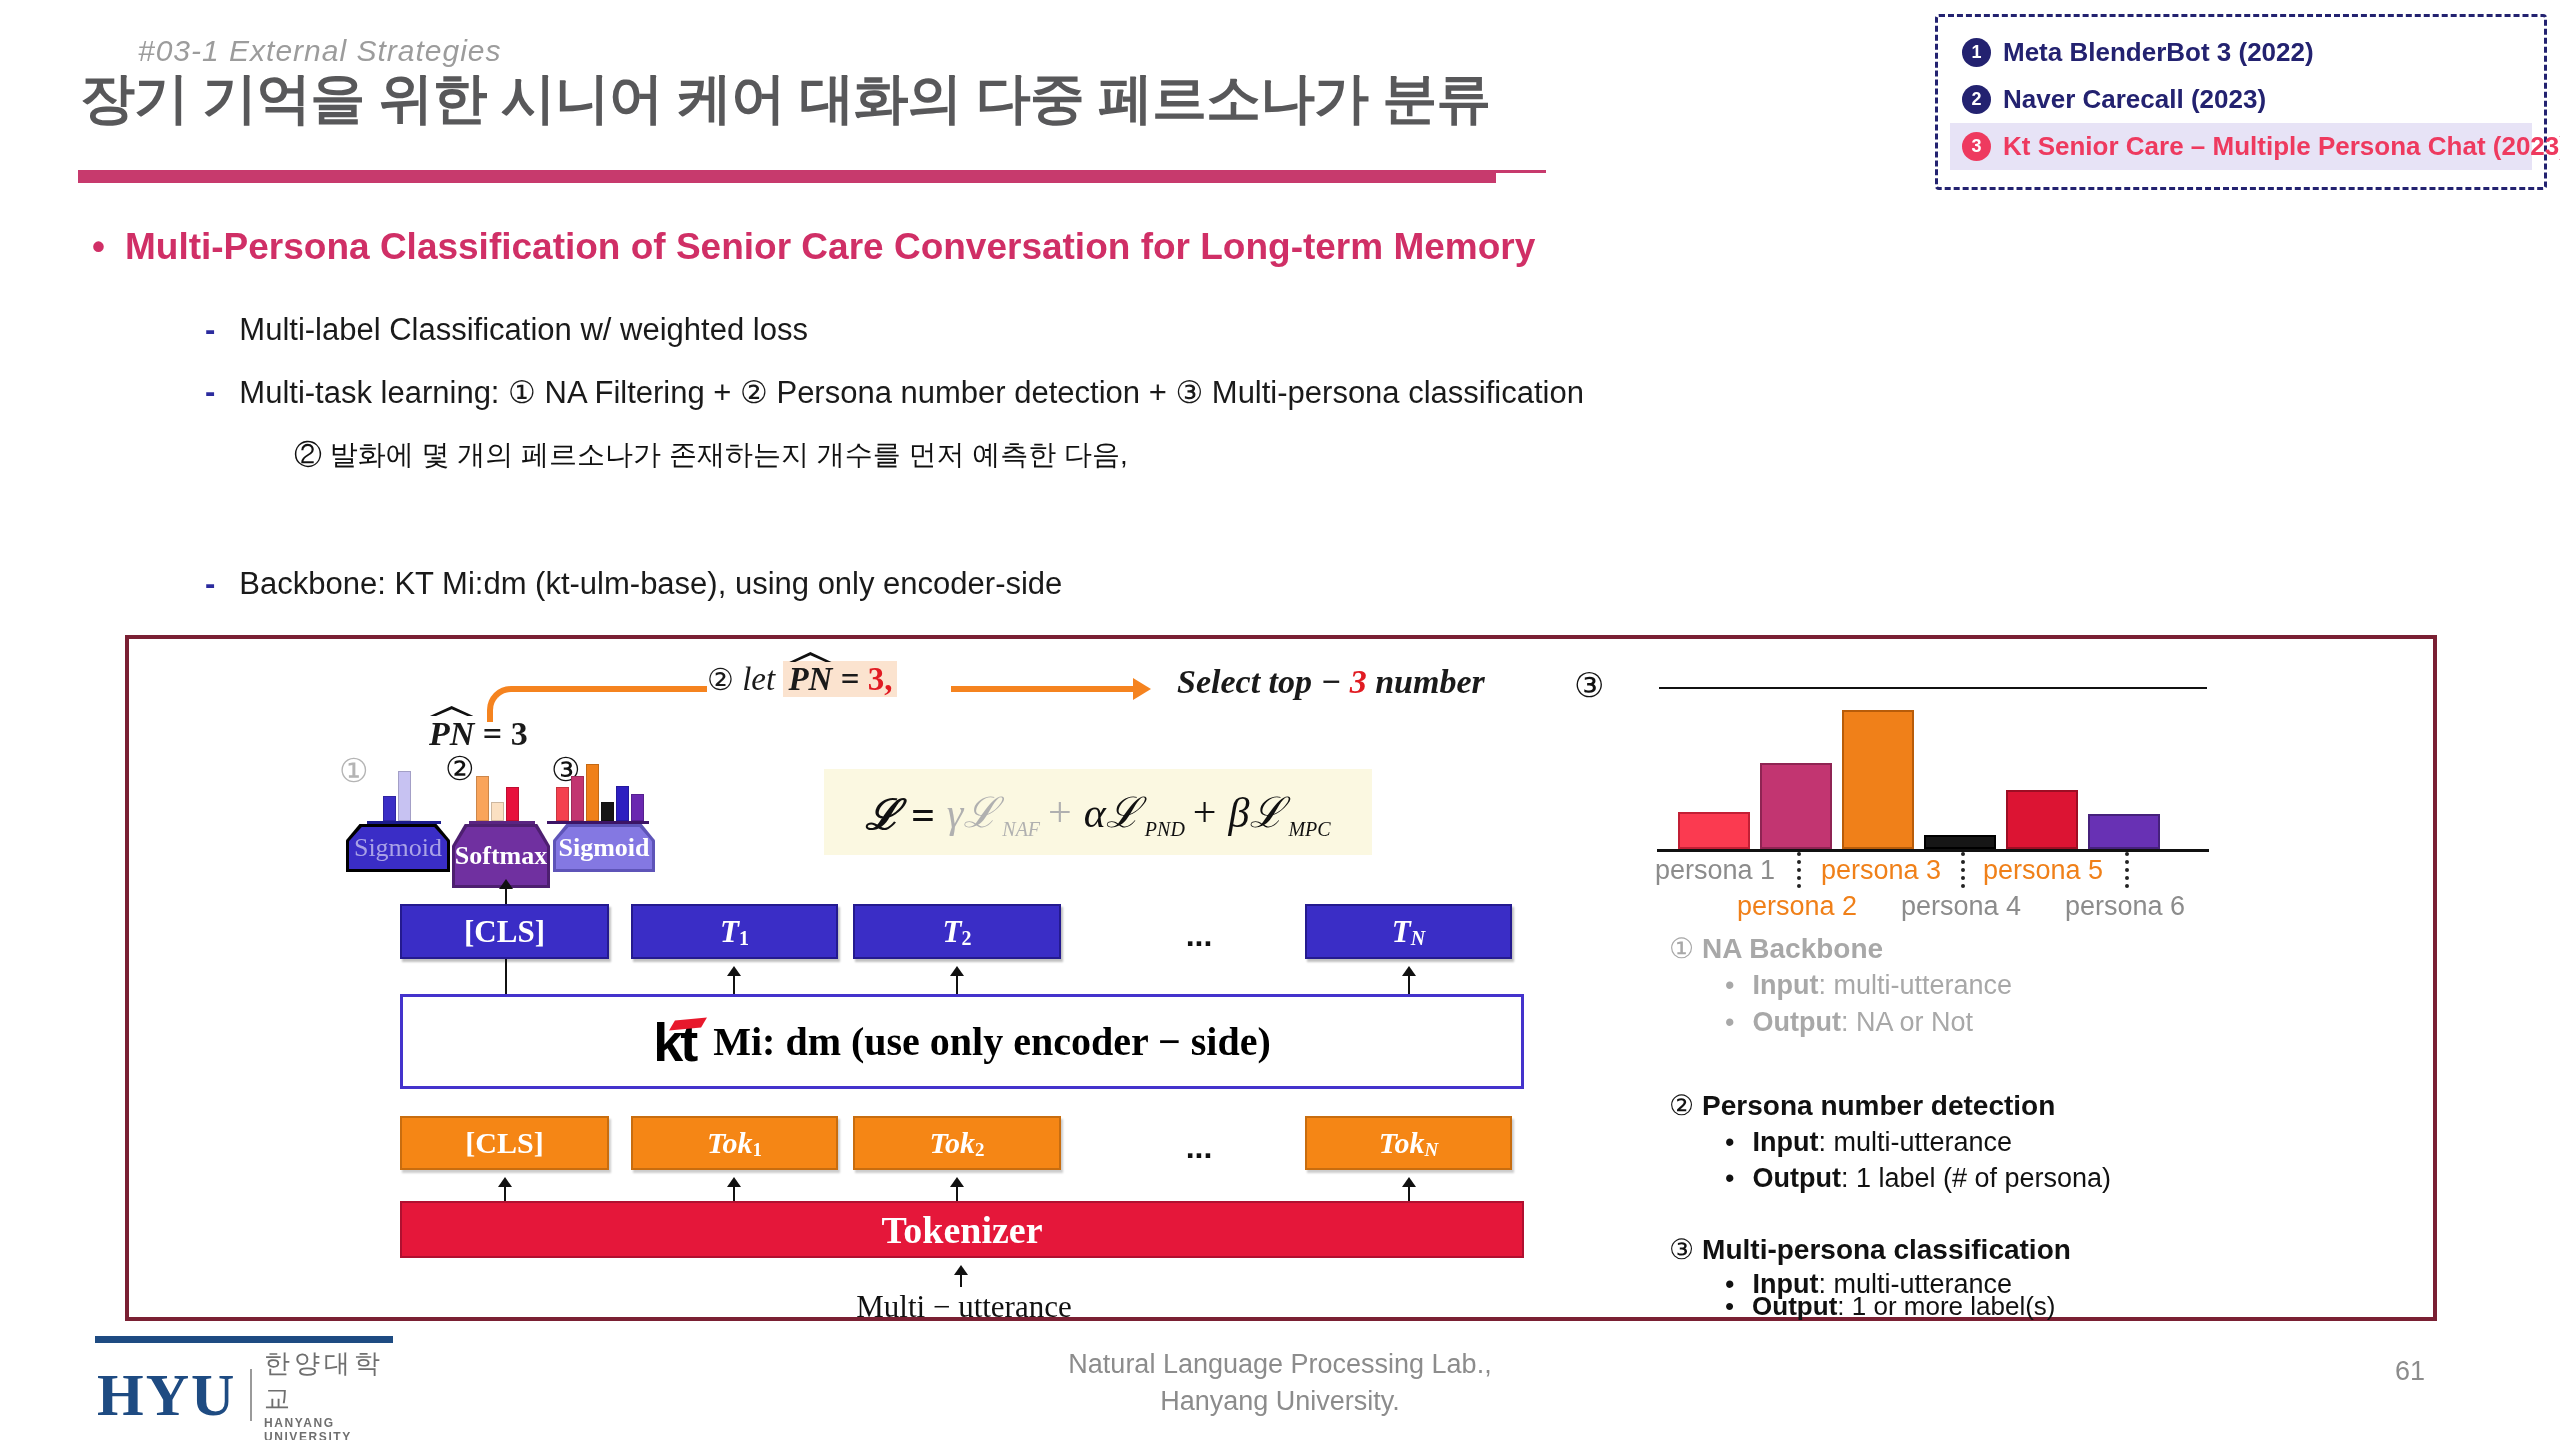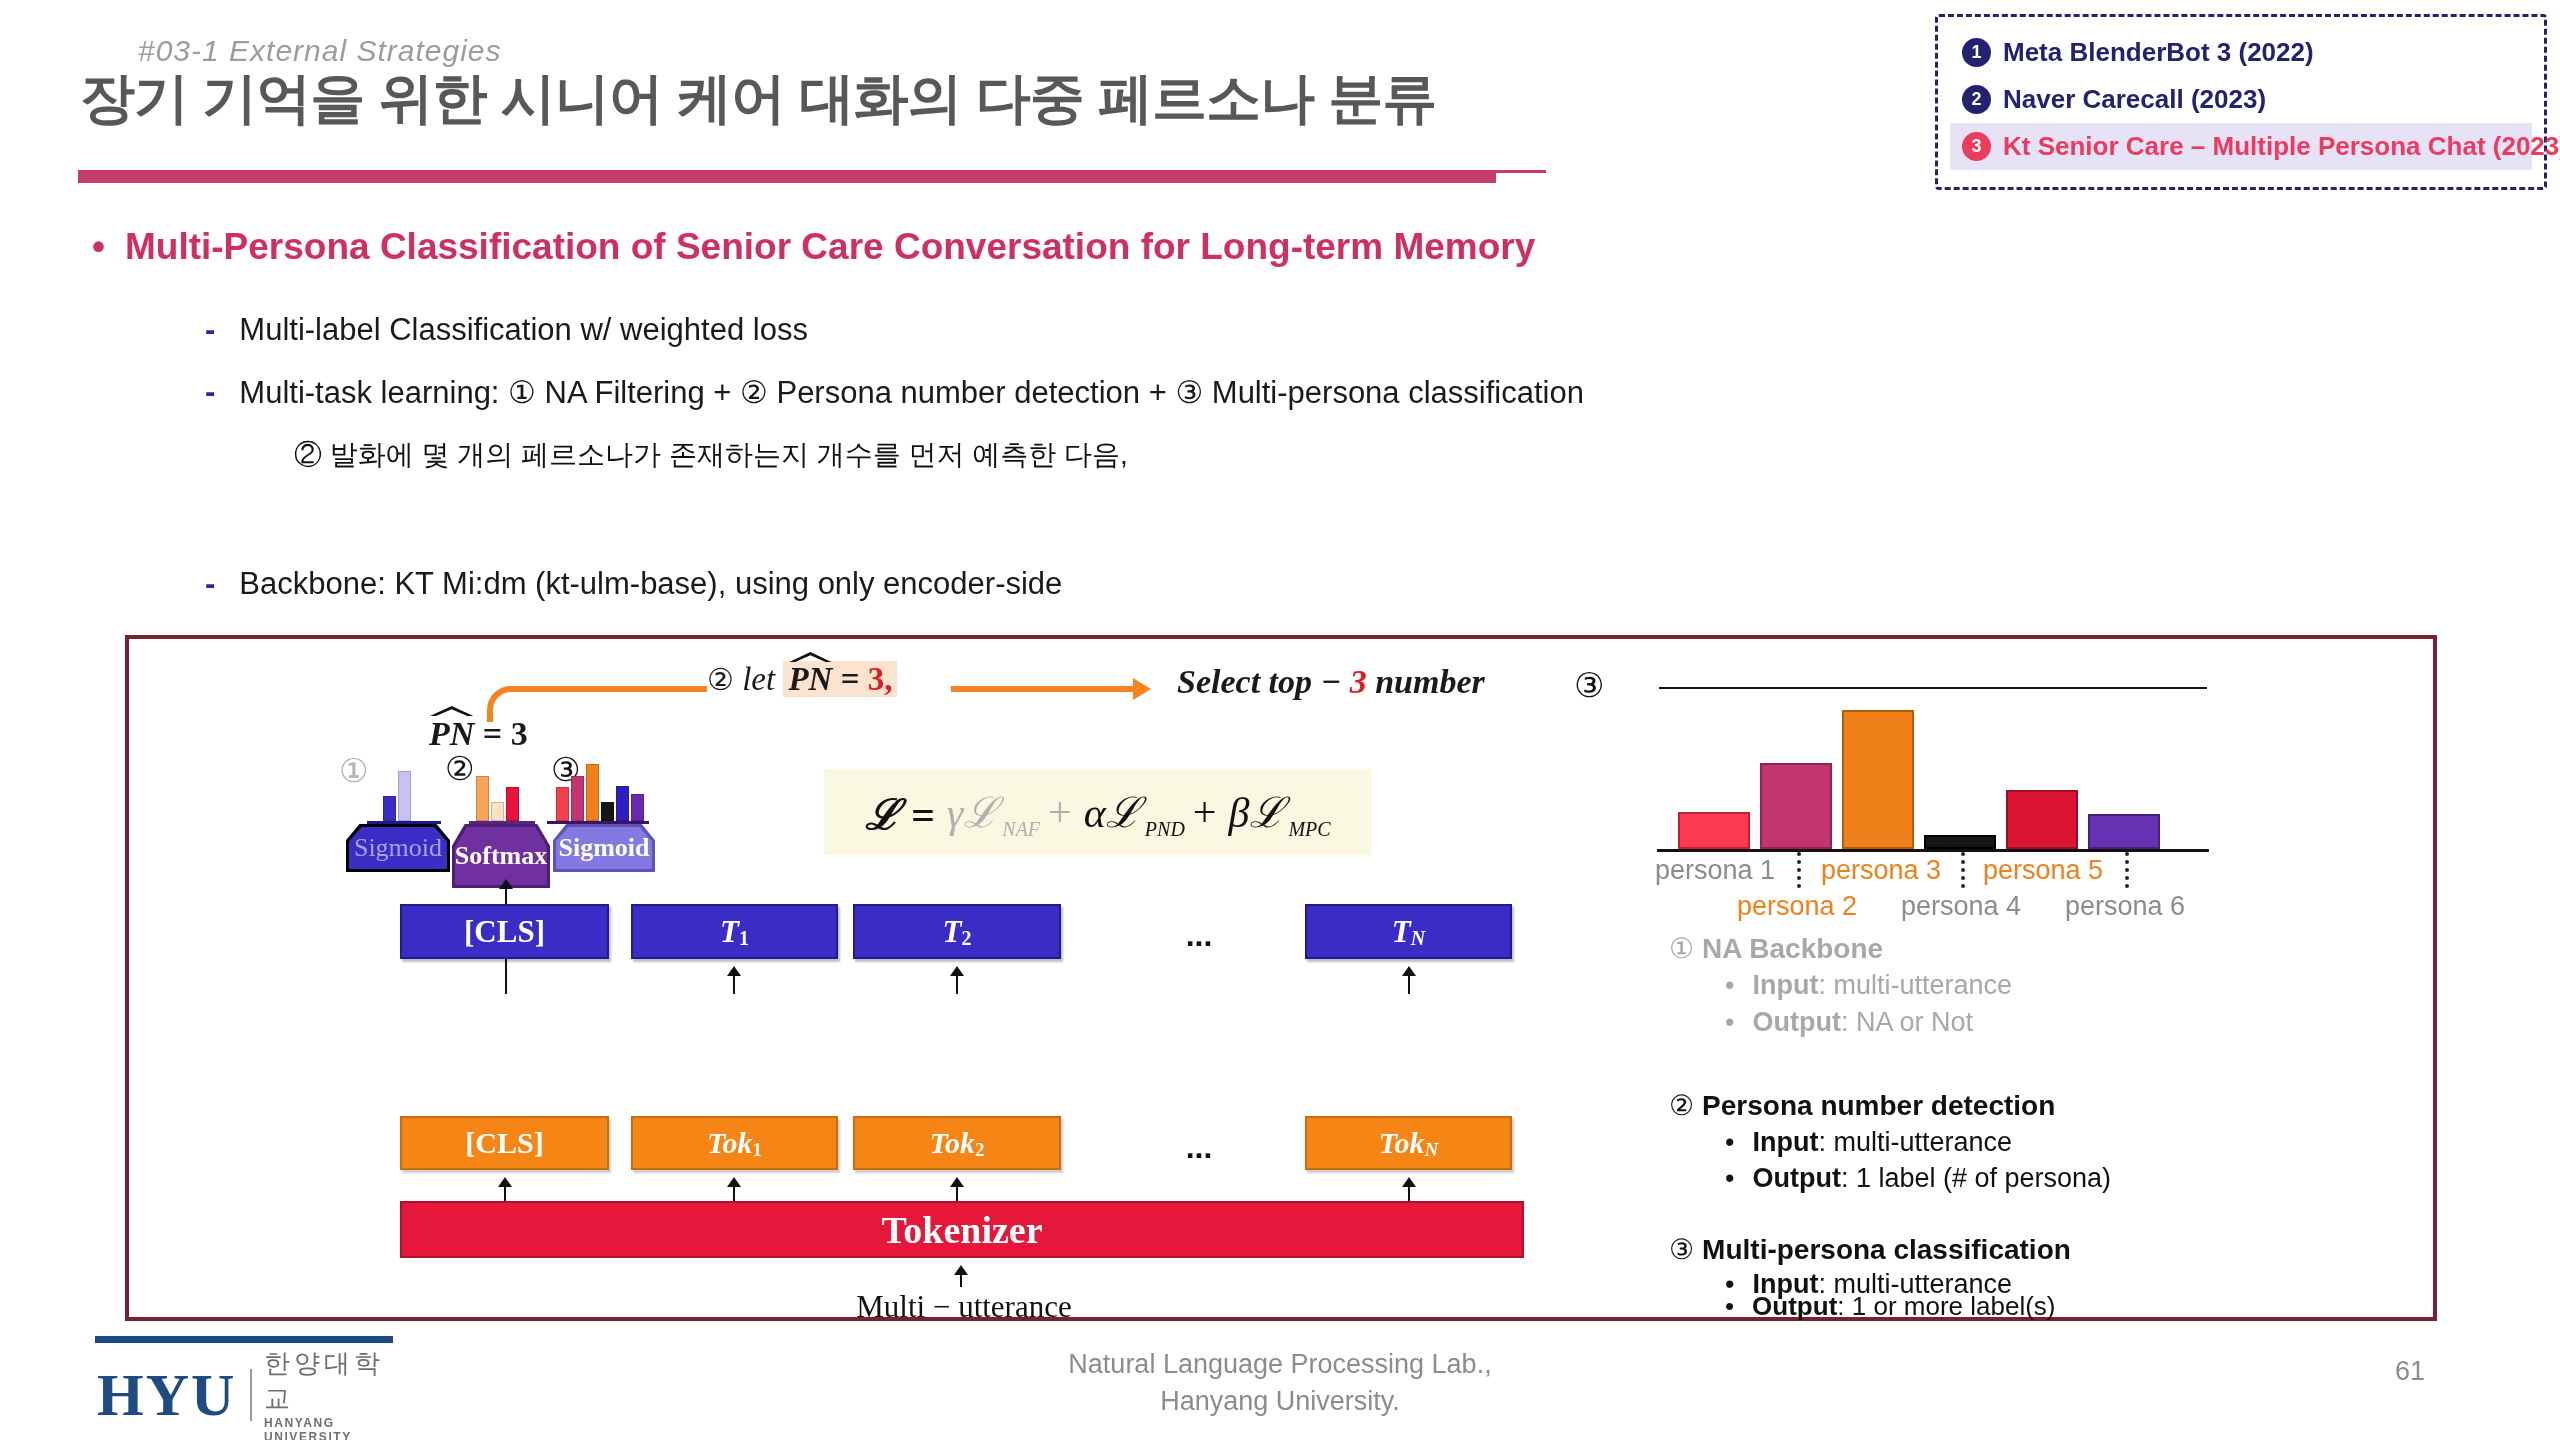--- a/index.html
+++ b/index.html
@@ -131,21 +131,21 @@
   .hyu-en{font-size:12px;font-weight:700;color:#6f6f6f;letter-spacing:1.6px;}
   .footer-center{left:1030px;top:1346px;width:500px;text-align:center;font-size:27px;color:#8c8c8c;line-height:37px;}
   .page-num{left:2395px;top:1356px;font-size:27px;color:#8c8c8c;}
 </style>
 </head>
 <body>
 
 <div class="slide">
 
   <div class="abs eyebrow">#03-1 External Strategies</div>
-  <div class="abs title">장기 기억을 위한 시니어 케어 대화의 다중 페르소나 분류</div>
+  <div class="abs title">장기 기억을 위한 시니어 케어 대화의 다중 페르소나가 분류</div>
   <div class="abs title-bar"></div>
   <div class="abs title-bar-thin"></div>
 
   <div class="abs refs">
     <div class="ref-row">
       <span class="ref-circle">1</span>
       <span class="ref-label">Meta BlenderBot 3 (2022)</span>
     </div>
     <div class="ref-row">
       <span class="ref-circle">2</span>
@@ -246,20 +246,24 @@
     <div class="abs tokbox" style="left:1176px;top:265px;width:207px;">
       <span class="it">T</span>
         <sub class="it">N</sub>
     </div>
 
     <div class="abs vline" style="left:376px;top:320px;height:35px;"></div>
     <div class="abs arr" style="left:604px;top:330px;height:25px;"></div>
     <div class="abs arr" style="left:827px;top:330px;height:25px;"></div>
     <div class="abs arr" style="left:1279px;top:330px;height:25px;"></div>
 
+    <div class="encoder abs">
+      <span class="kt-logo">kt</span>
+      <span class="enc-label">Mi: dm (use only encoder − side)</span>
+    </div>
 
     <div class="abs tokbox-o" style="left:271px;top:477px;width:209px;">
       <span>[CLS]</span>
     </div>
     <div class="abs tokbox-o" style="left:502px;top:477px;width:207px;">
       <span class="it">Tok</span>
         <sub>1</sub>
     </div>
     <div class="abs tokbox-o" style="left:724px;top:477px;width:208px;">
       <span class="it">Tok</span>

